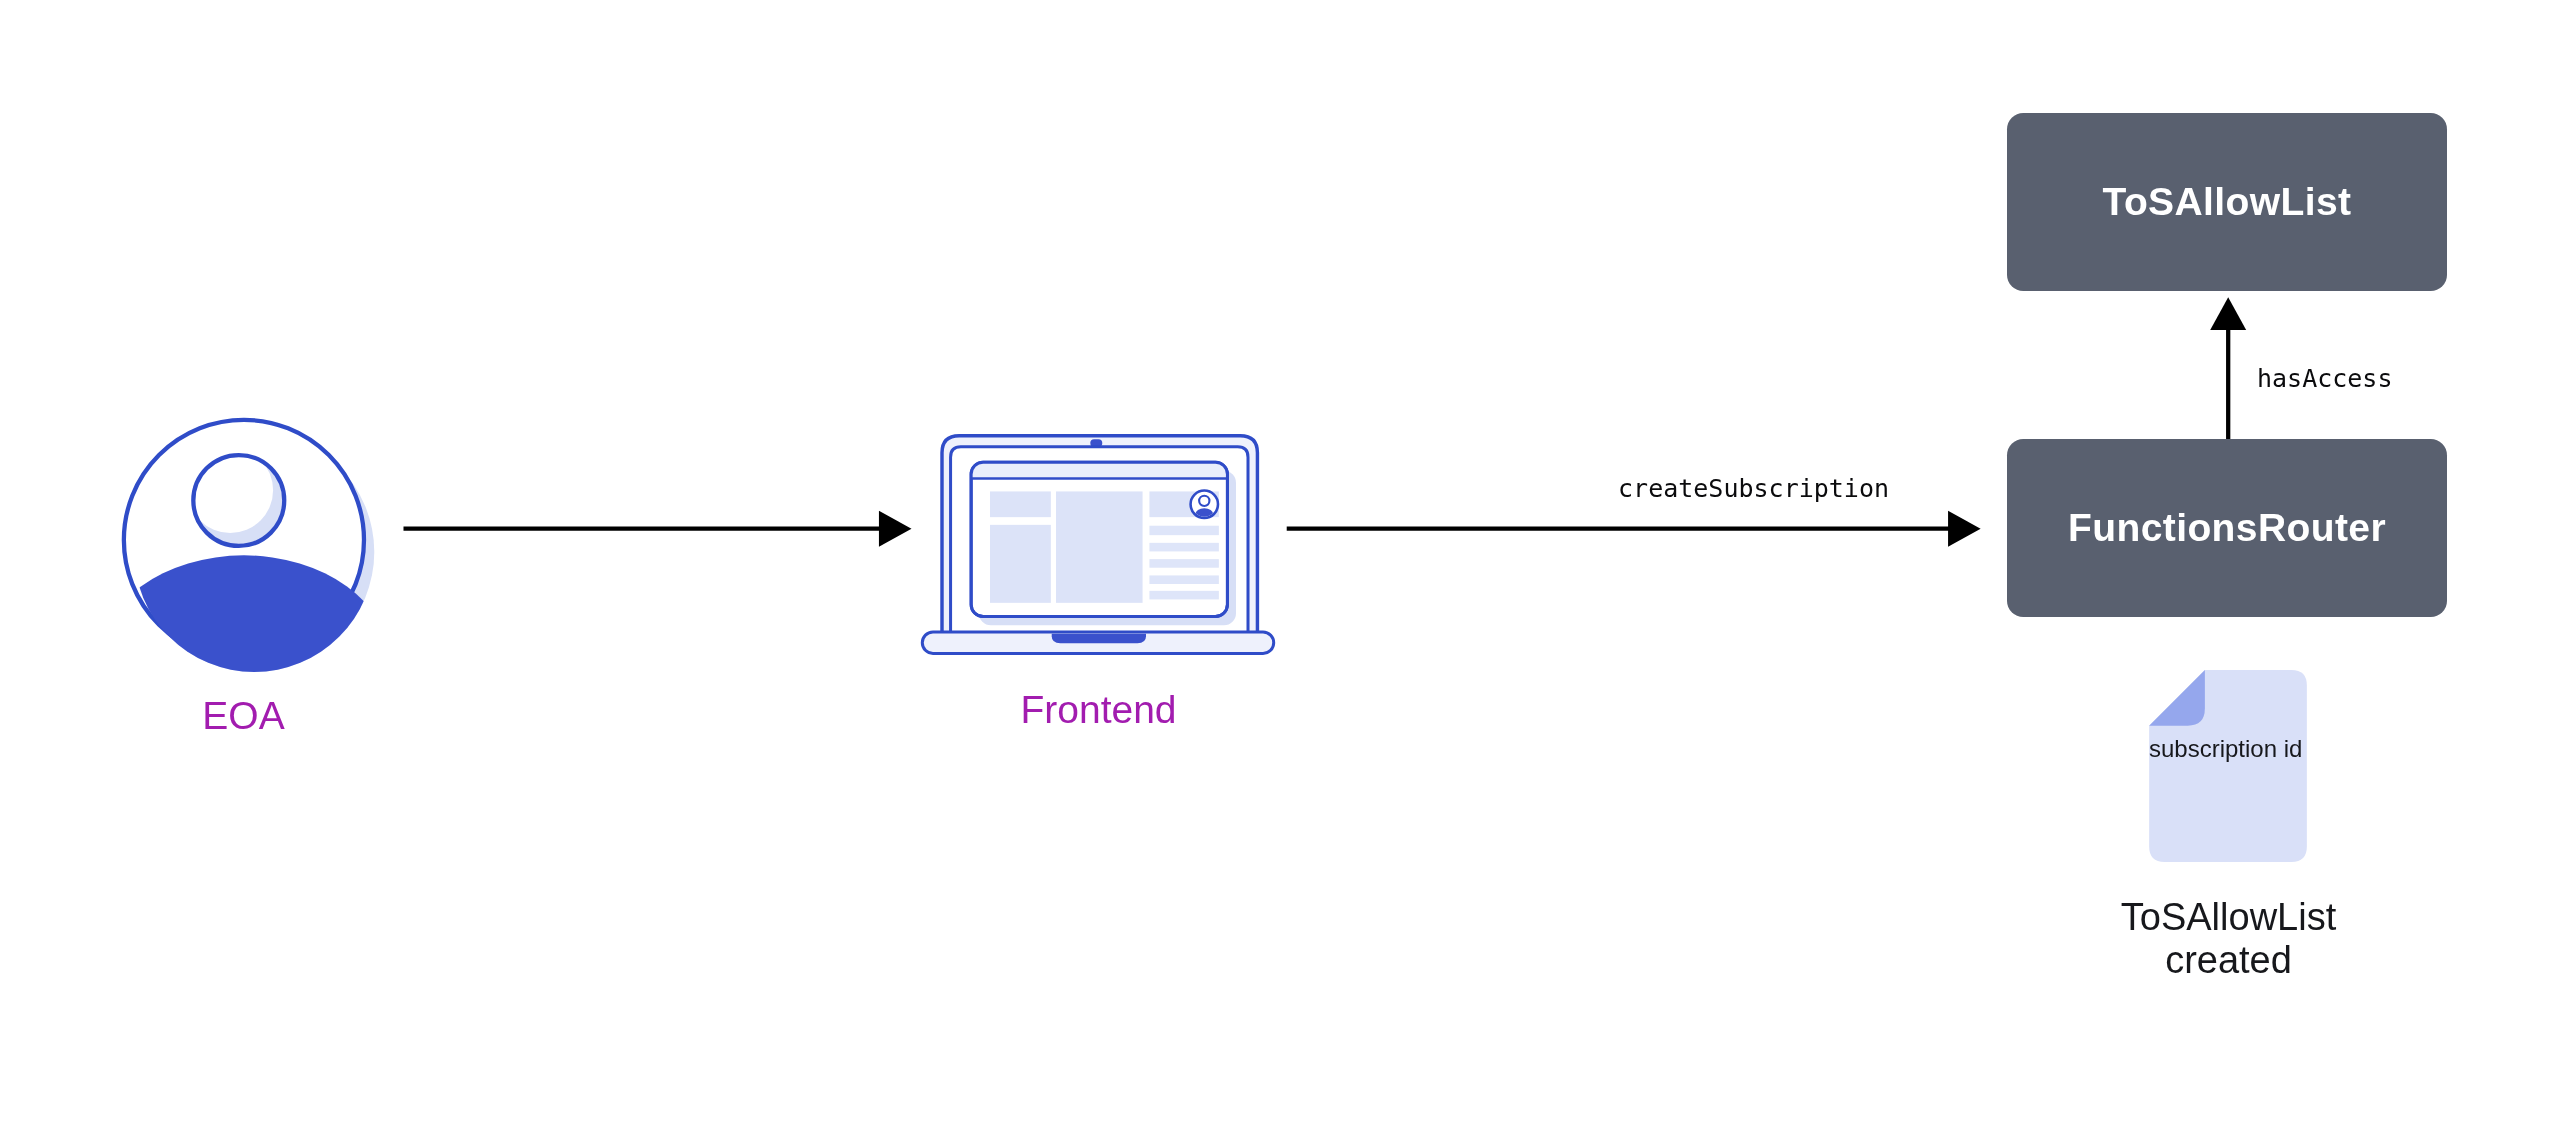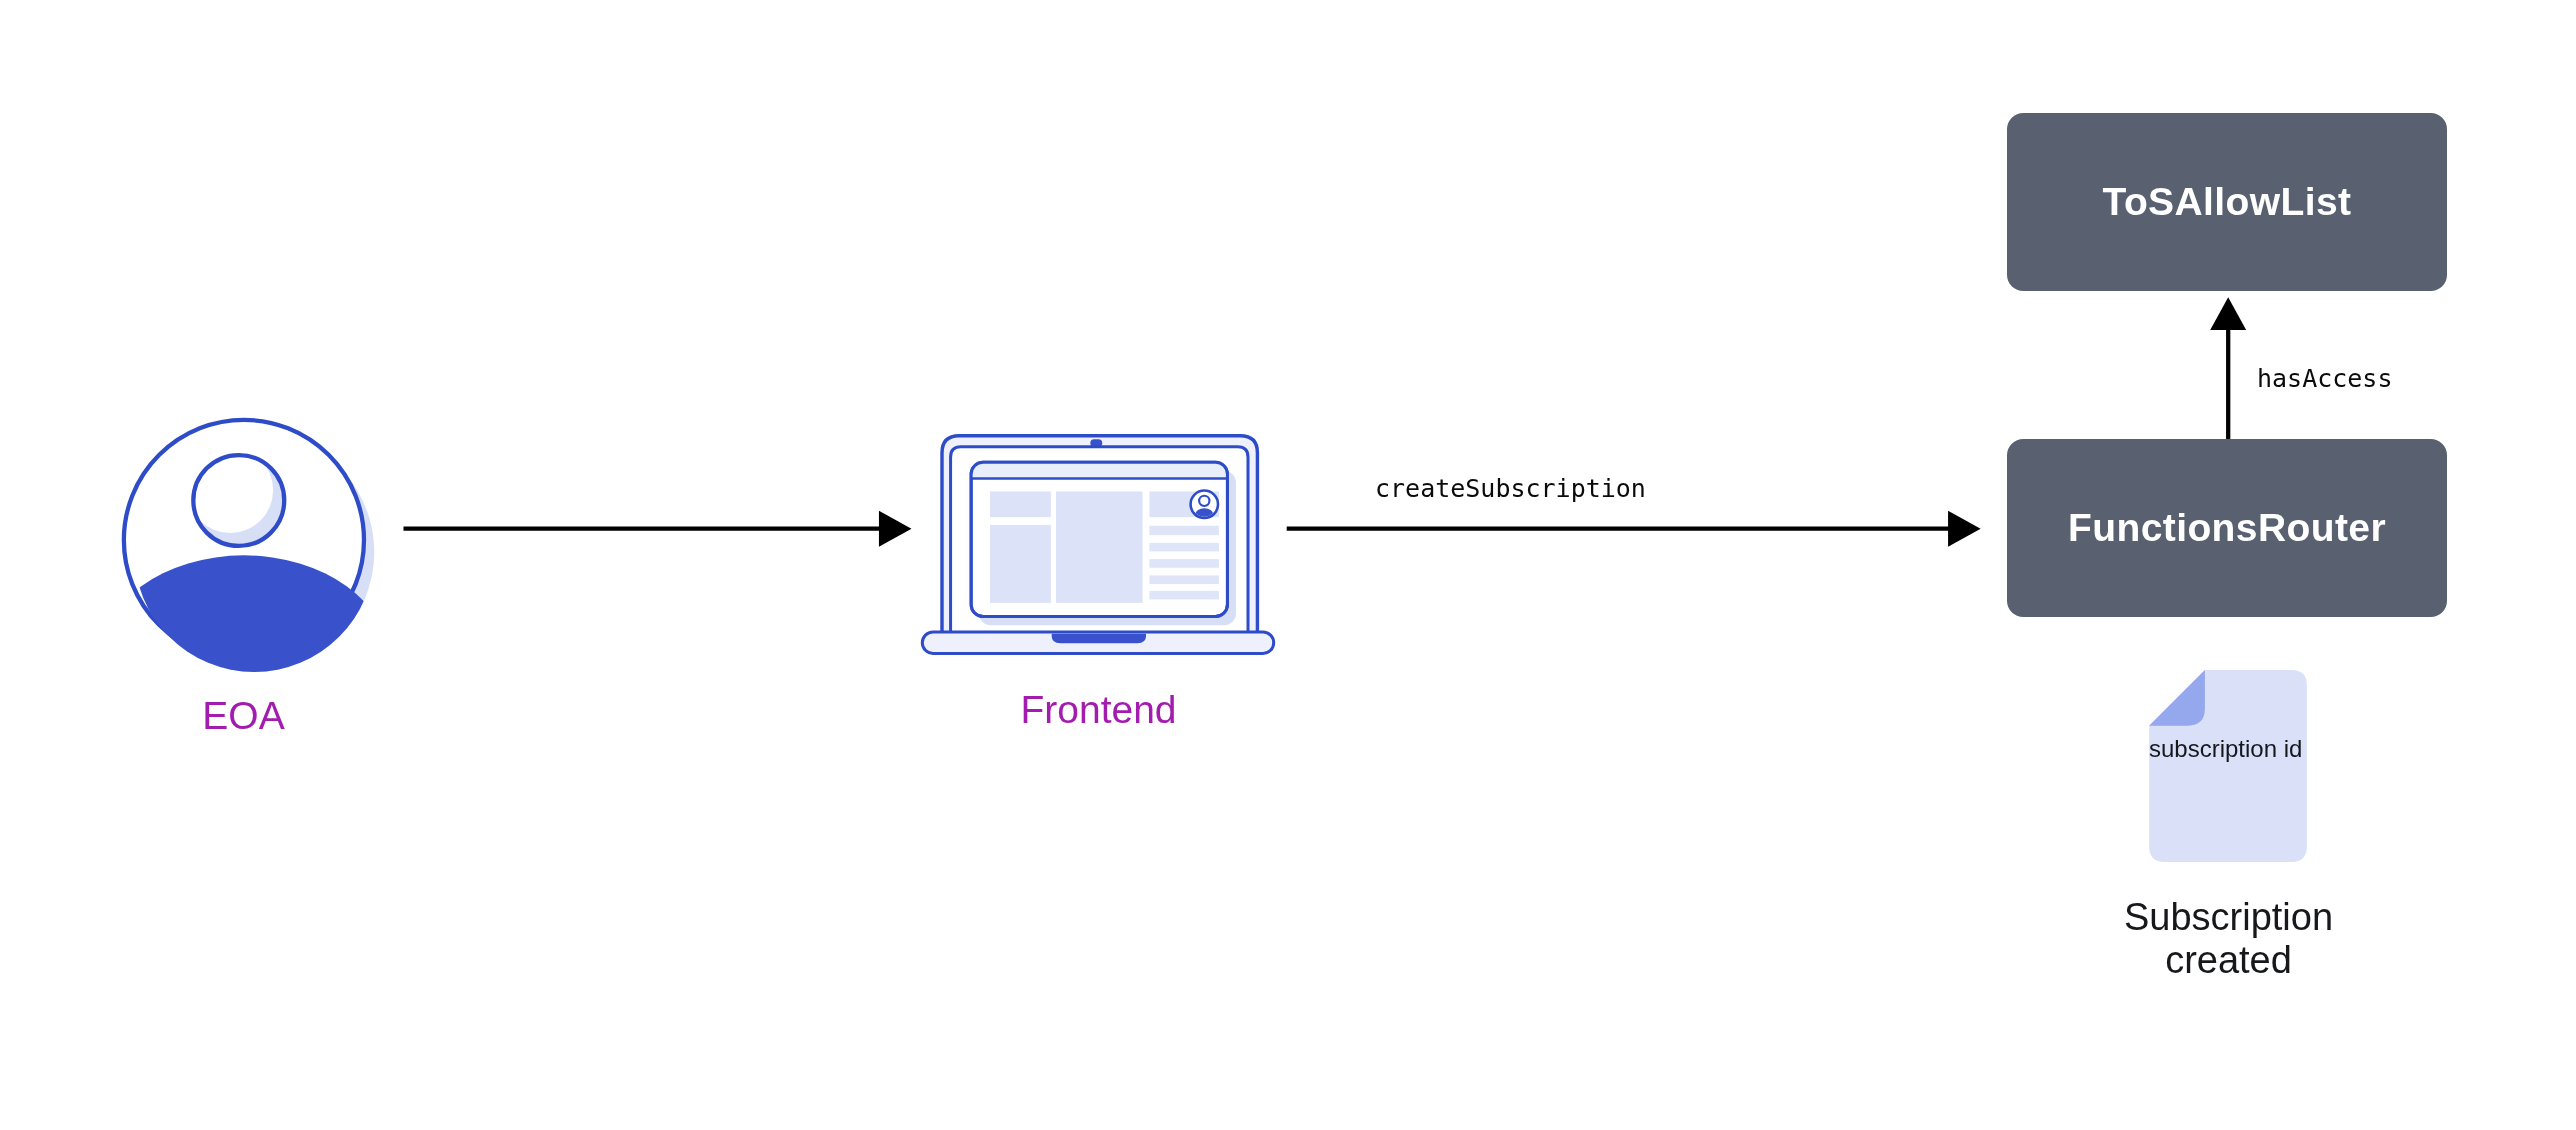--- a/index.html
+++ b/index.html
@@ -42,21 +42,21 @@
   .node-label--frontend { left: 970px; top: 688px; width: 257px; }
 
   .mono-label {
     position: absolute;
     font-family: "DejaVu Sans Mono", "Liberation Mono", monospace;
     font-size: 25px;
     line-height: 39px;
     color: #0B0B0D;
     white-space: nowrap;
   }
-  .mono-label--create { left: 1375px; top: 469px; width: 514px; text-align: left; }
+  .mono-label--create { left: 1375px; top: 469px; width: 514px; text-align: right; }
   .mono-label--access { left: 2257px; top: 359px; }
 
   .doc-text {
     position: absolute;
     left: 2149px; top: 735px; width: 158px;
     text-align: left;
     font-size: 24px;
     line-height: 27.4px;
     color: #17181C;
   }
@@ -162,16 +162,16 @@
   <div class="node-label node-label--frontend">Frontend</div>
 
   <div class="mono-label mono-label--create">createSubscription</div>
   <div class="mono-label mono-label--access">hasAccess</div>
 
   <svg class="icon-svg" style="left:2149px;top:670px;" width="158" height="192" viewBox="0 0 184 224" aria-hidden="true">
     <path d="M 65 0 H 166 Q 184 0 184 18 V 206 Q 184 224 166 224 H 18 Q 0 224 0 206 V 65 Z" fill="#D9E0F8"></path>
     <path d="M 0 65 L 65 0 V 45 Q 65 65 45 65 Z" fill="#95A7ED"></path>
   </svg>
   <div class="doc-text">subscription id</div>
-  <div class="caption">Subscription created</div>
+  <div class="caption">ToSAllowList created</div>
 
 </div>
 
 
 </body></html>

